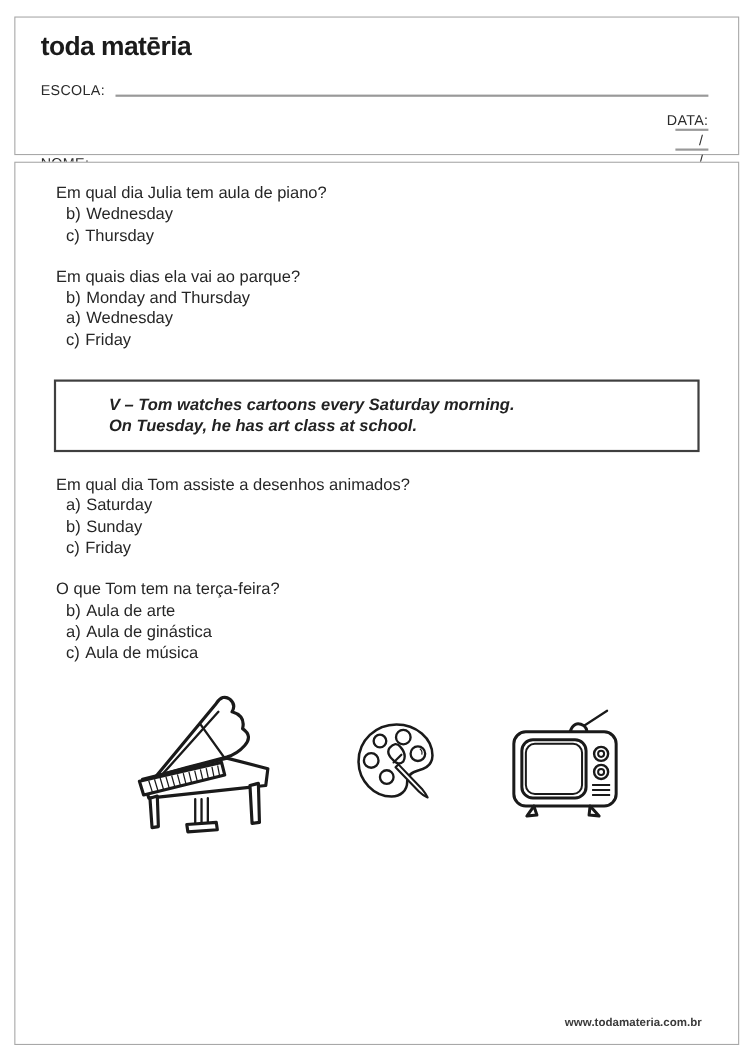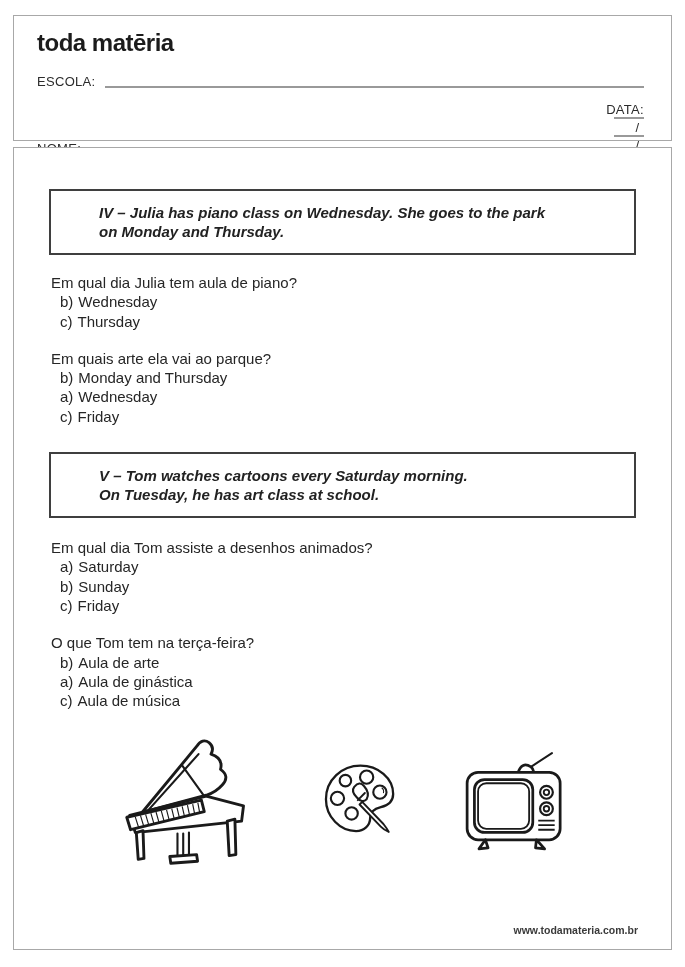--- a/index.html
+++ b/index.html
@@ -64,35 +64,33 @@
         <span class="slash">/</span>
         <span class="date-rule"></span>
         <span class="slash">/</span>
         <span class="date-rule"></span>
       </span>
     </div>
   </div>
 
   <div class="main-box">
 
-    <div class="statement-box first">IV – Julia has piano class on Wednesday. She goes to the park
-on Monday and Thursday.</div>
 
     <div class="question q1">
       <div class="prompt">Em qual dia Julia tem aula de piano?</div>
       <div class="option">
         <span class="letter">b)</span><span>Wednesday</span>
       </div>
       <div class="option">
         <span class="letter">c)</span><span>Thursday</span>
       </div>
     </div>
 
     <div class="question q2">
-      <div class="prompt">Em quais arte ela vai ao parque?</div>
+      <div class="prompt">Em quais dias ela vai ao parque?</div>
       <div class="option">
         <span class="letter">b)</span><span>Monday and Thursday</span>
       </div>
       <div class="option">
         <span class="letter">a)</span><span>Wednesday</span>
       </div>
       <div class="option">
         <span class="letter">c)</span><span>Friday</span>
       </div>
     </div>

